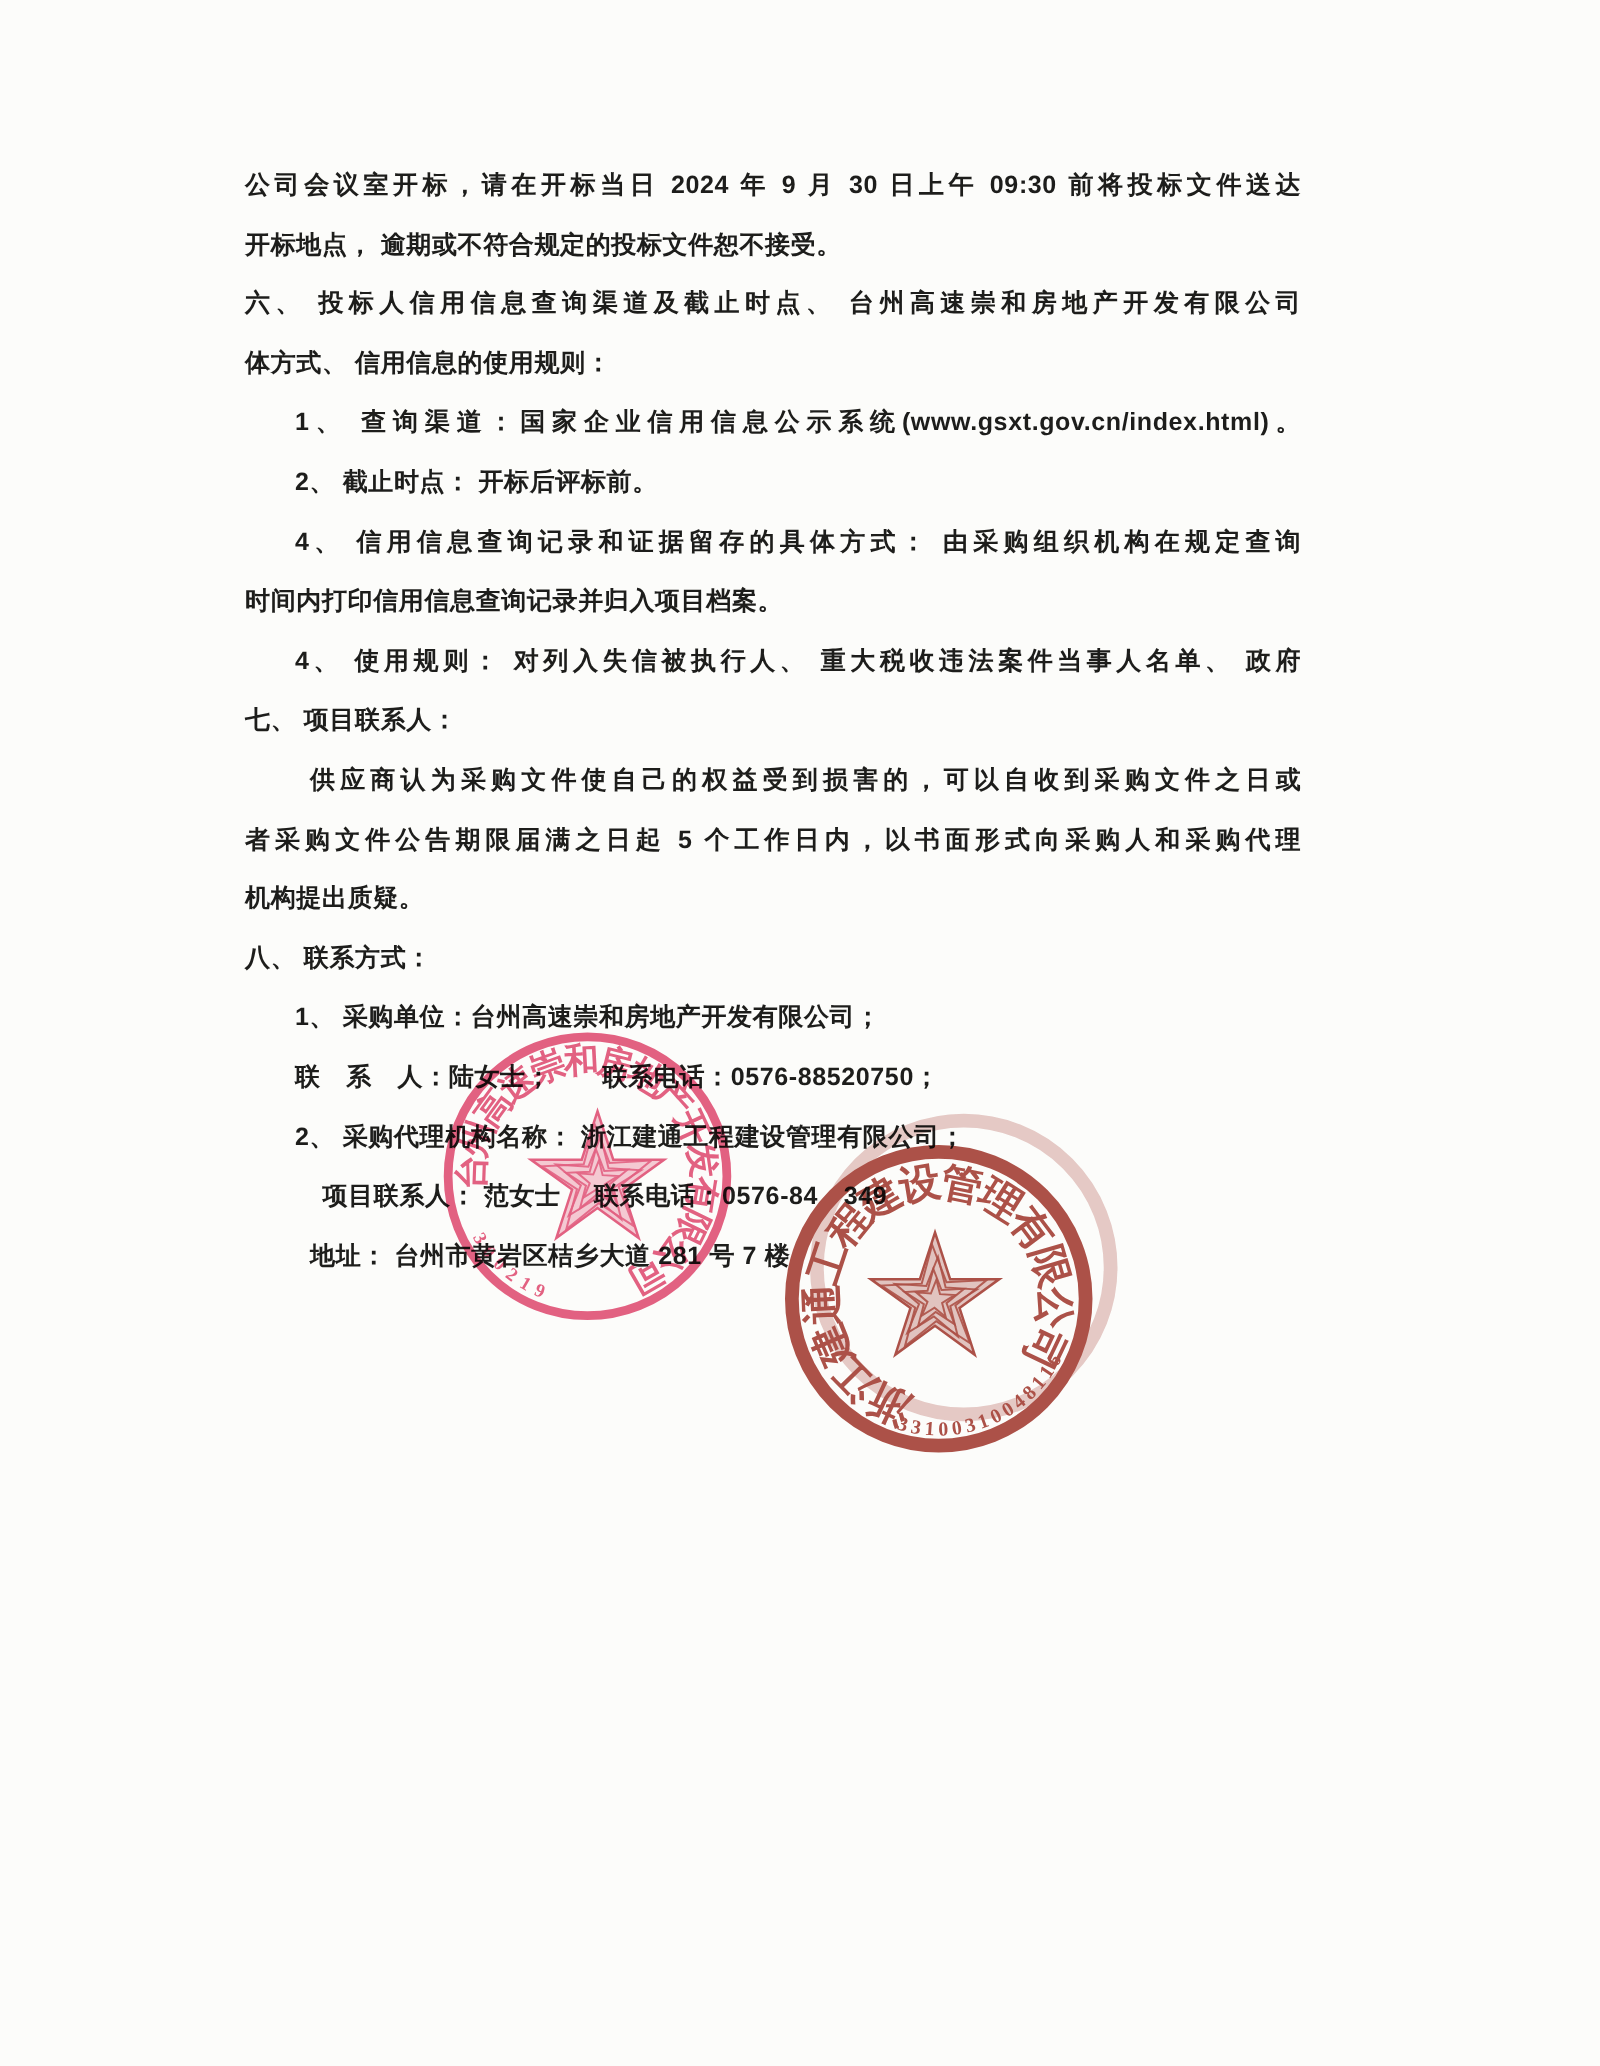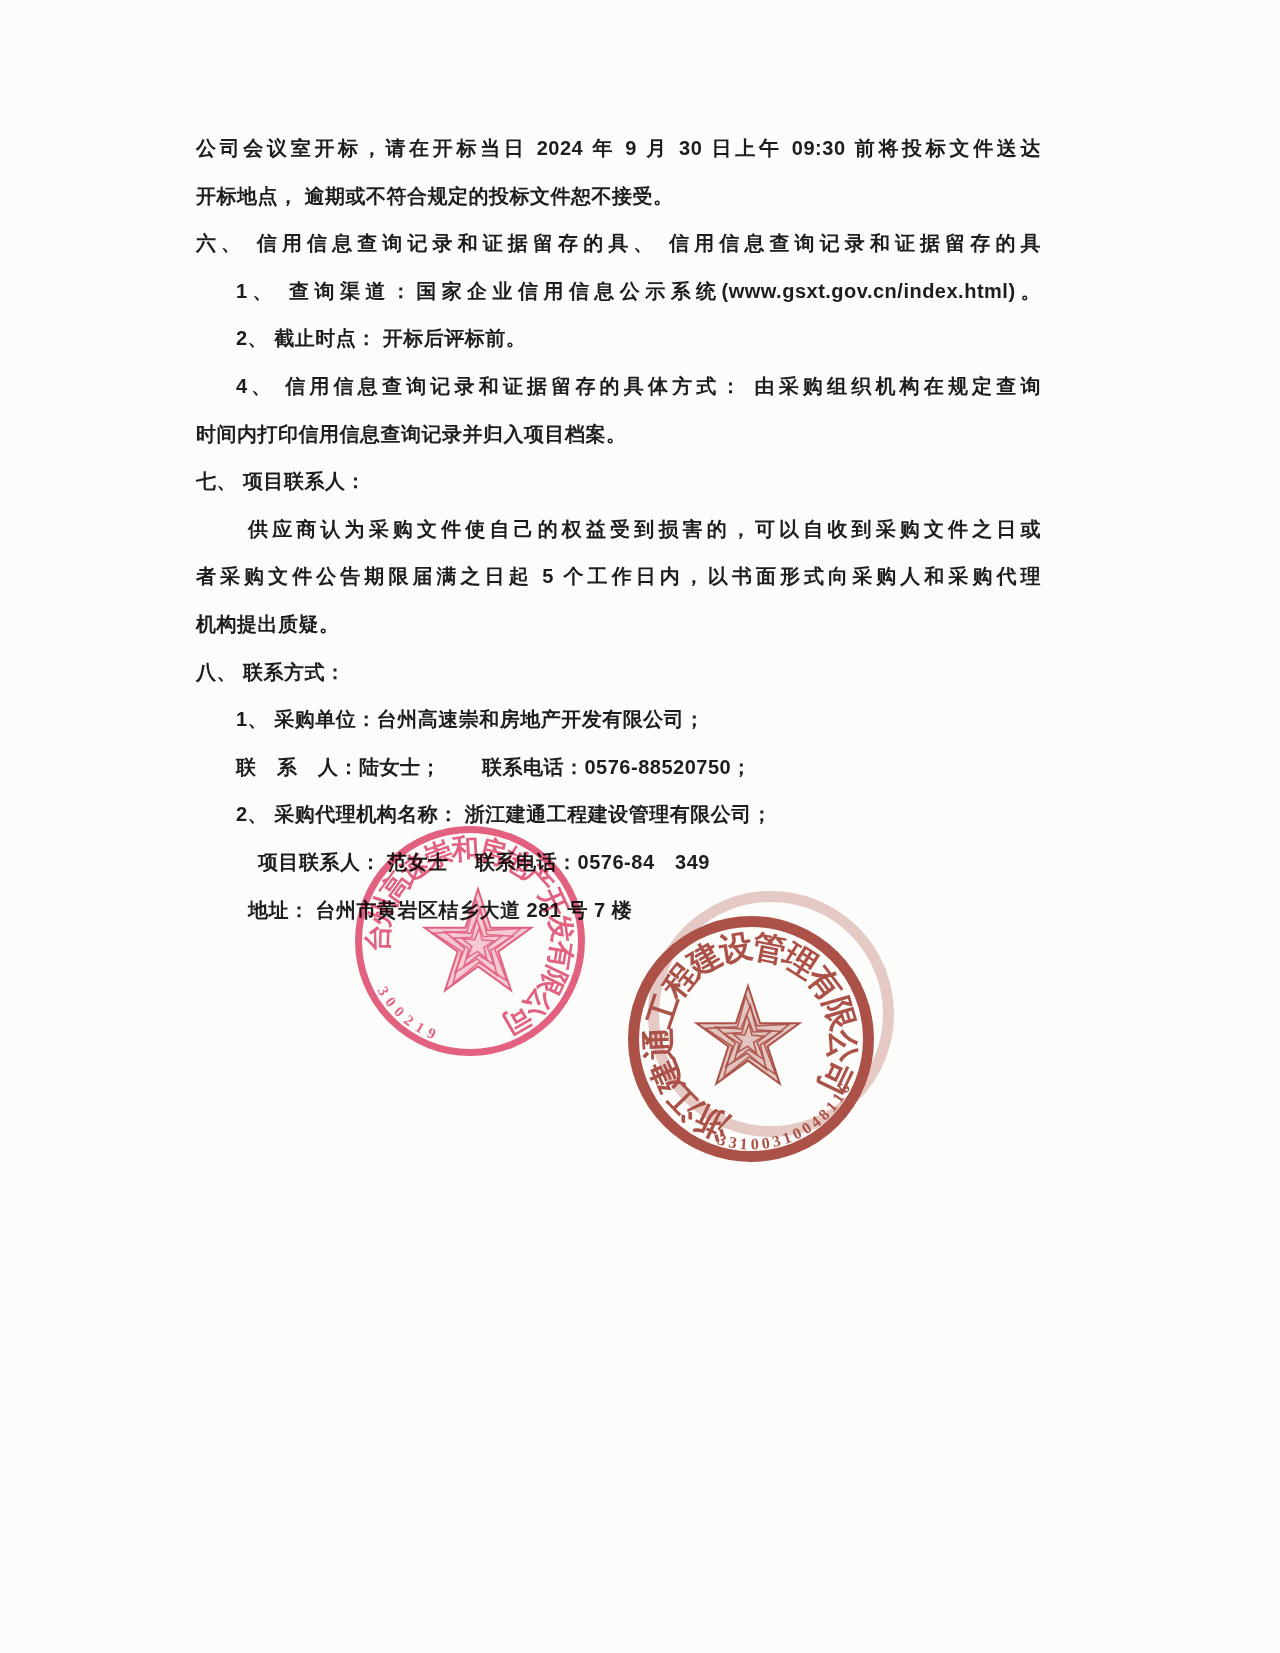--- a/index.html
+++ b/index.html
@@ -42,25 +42,27 @@
     font-family:"Liberation Serif", serif;
   }
 </style>
 </head>
 <body>
 
 <div class="page" style="background: rgb(252, 252, 250);">
   <div class="doc" style="color: rgb(29, 29, 27);">
       <div class="line fill">公司会议室开标，请在开标当日 2024 年 9 月 30 日上午 09:30 前将投标文件送达</div>
       <div class="line">开标地点， 逾期或不符合规定的投标文件恕不接受。</div>
-      <div class="line heading fill">六、 信用信息查询记录和证据留存的具、 信用信息查询记录和证据留存的具</div>
+      <div class="line heading fill">六、 投标人信用信息查询渠道及截止时点、 台州高速崇和房地产开发有限公司</div>
+      <div class="line heading">体方式、 信用信息的使用规则：</div>
       <div class="line fill ind1">1、 查询渠道：国家企业信用信息公示系统(www.gsxt.gov.cn/index.html)。</div>
       <div class="line ind1">2、 截止时点： 开标后评标前。</div>
       <div class="line fill ind1">4、 信用信息查询记录和证据留存的具体方式： 由采购组织机构在规定查询</div>
       <div class="line">时间内打印信用信息查询记录并归入项目档案。</div>
+      <div class="line fill ind1">4、 使用规则： 对列入失信被执行人、 重大税收违法案件当事人名单、 政府</div>
       <div class="line heading">七、 项目联系人：</div>
       <div class="line fill ind2">供应商认为采购文件使自己的权益受到损害的，可以自收到采购文件之日或</div>
       <div class="line fill">者采购文件公告期限届满之日起 5 个工作日内，以书面形式向采购人和采购代理</div>
       <div class="line">机构提出质疑。</div>
       <div class="line heading">八、 联系方式：</div>
       <div class="line ind1">1、 采购单位：台州高速崇和房地产开发有限公司；</div>
       <div class="line ind1">联　系　人：陆女士；　　联系电话：0576-88520750；</div>
       <div class="line ind1">2、 采购代理机构名称： 浙江建通工程建设管理有限公司；</div>
       <div class="line ind3">项目联系人： 范女士　 联系电话：0576-84　349</div>
       <div class="line ind2">地址： 台州市黄岩区桔乡大道 281 号 7 楼</div>

